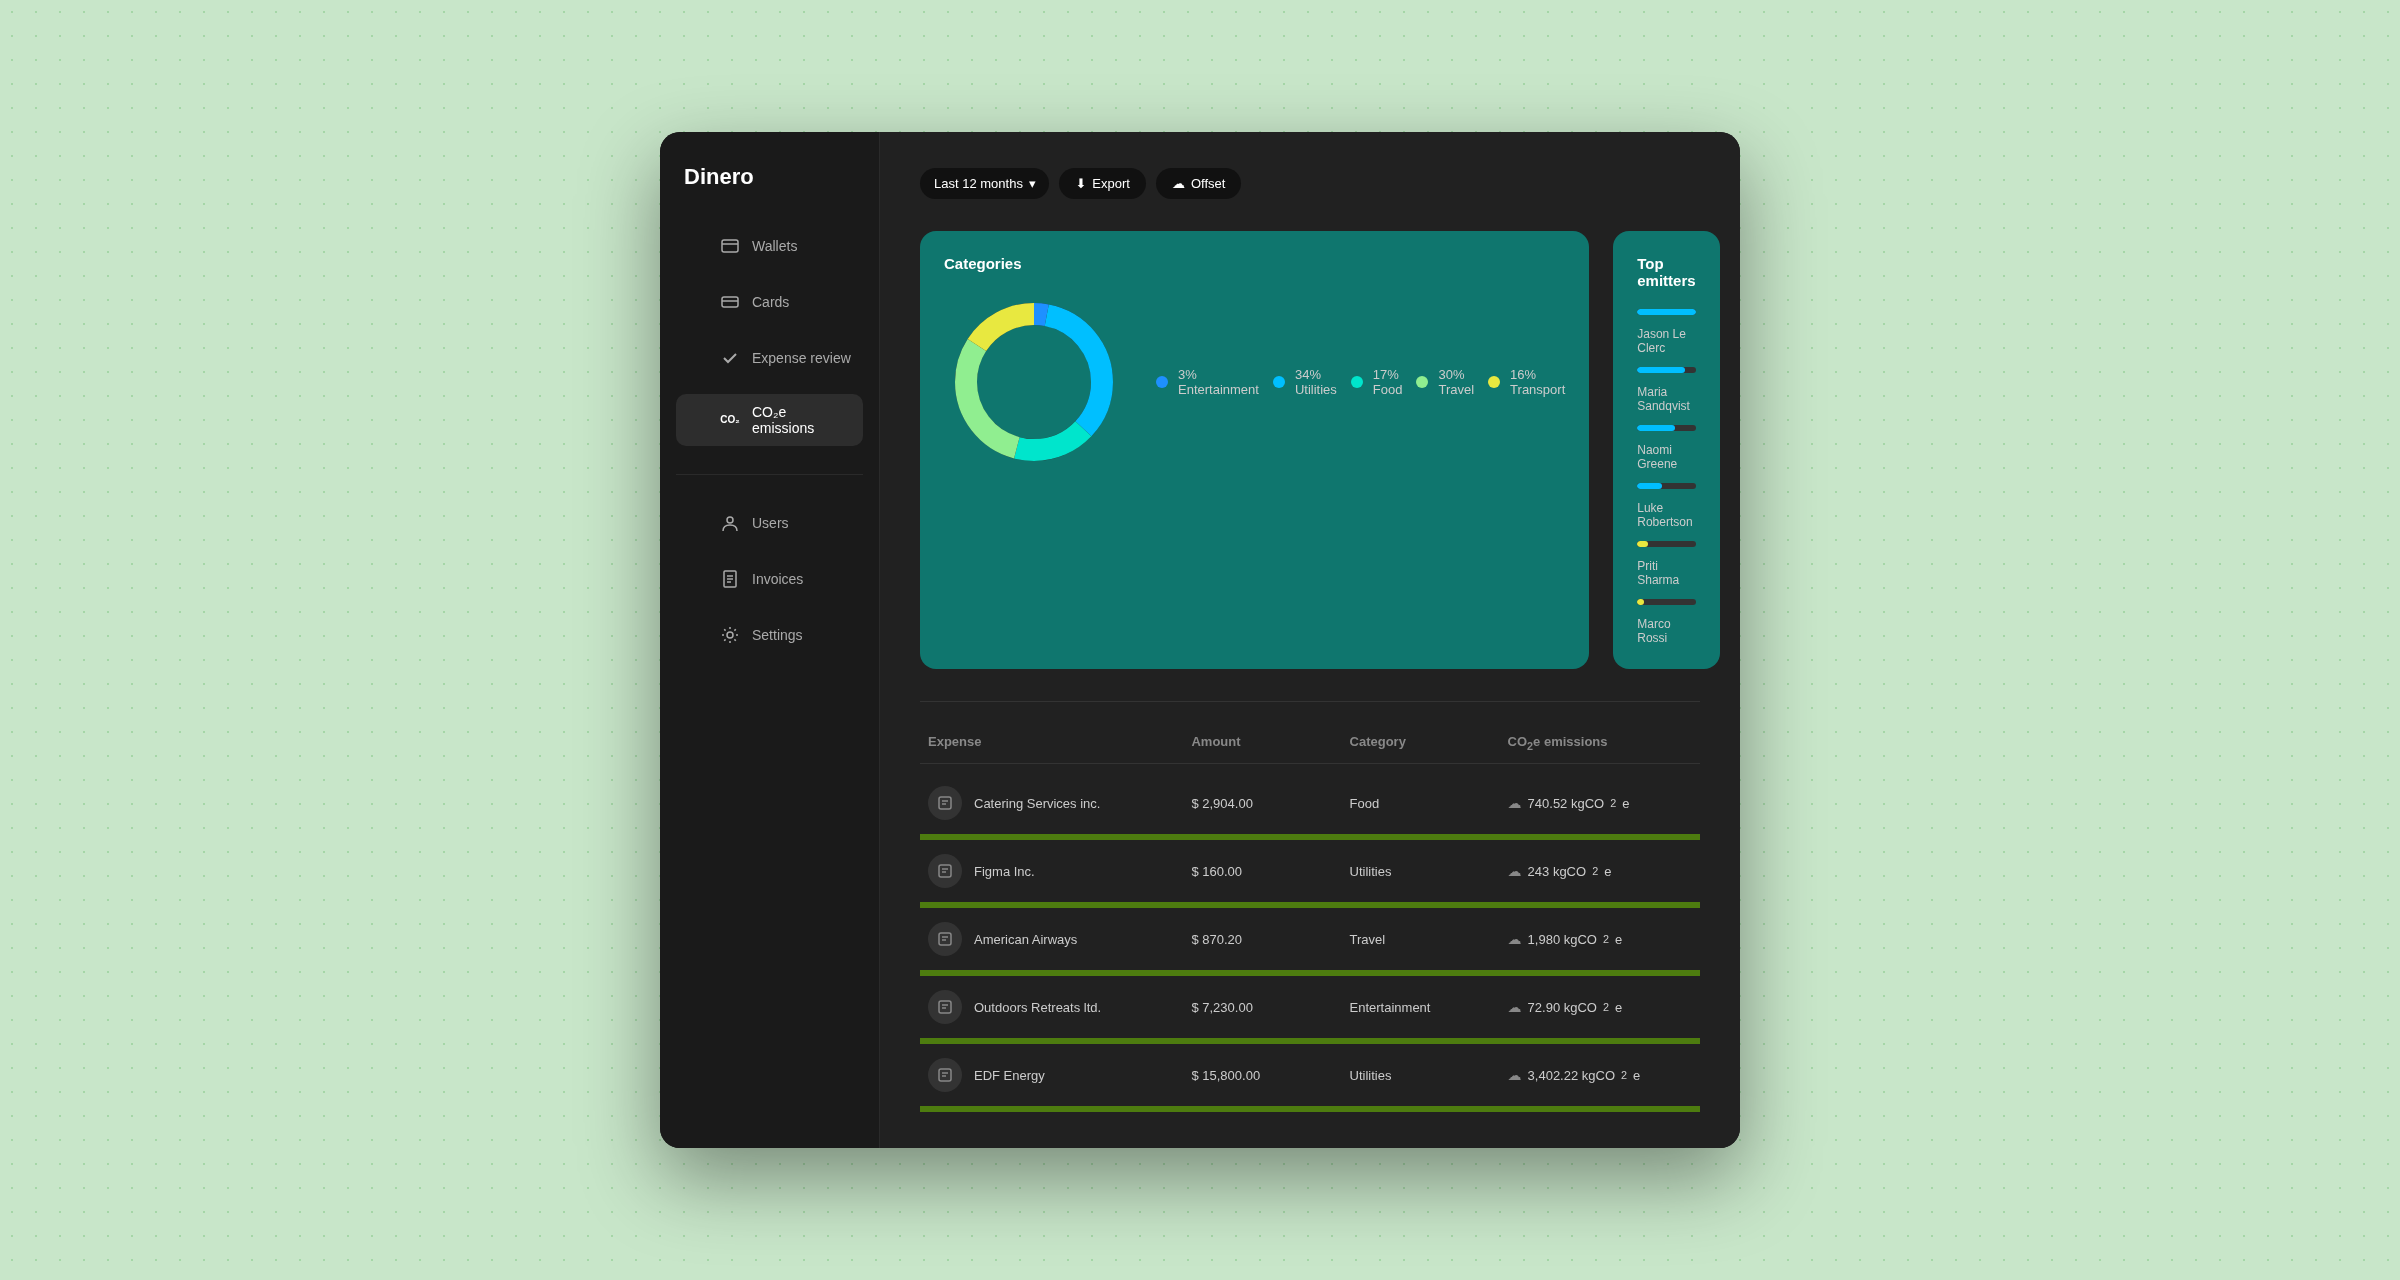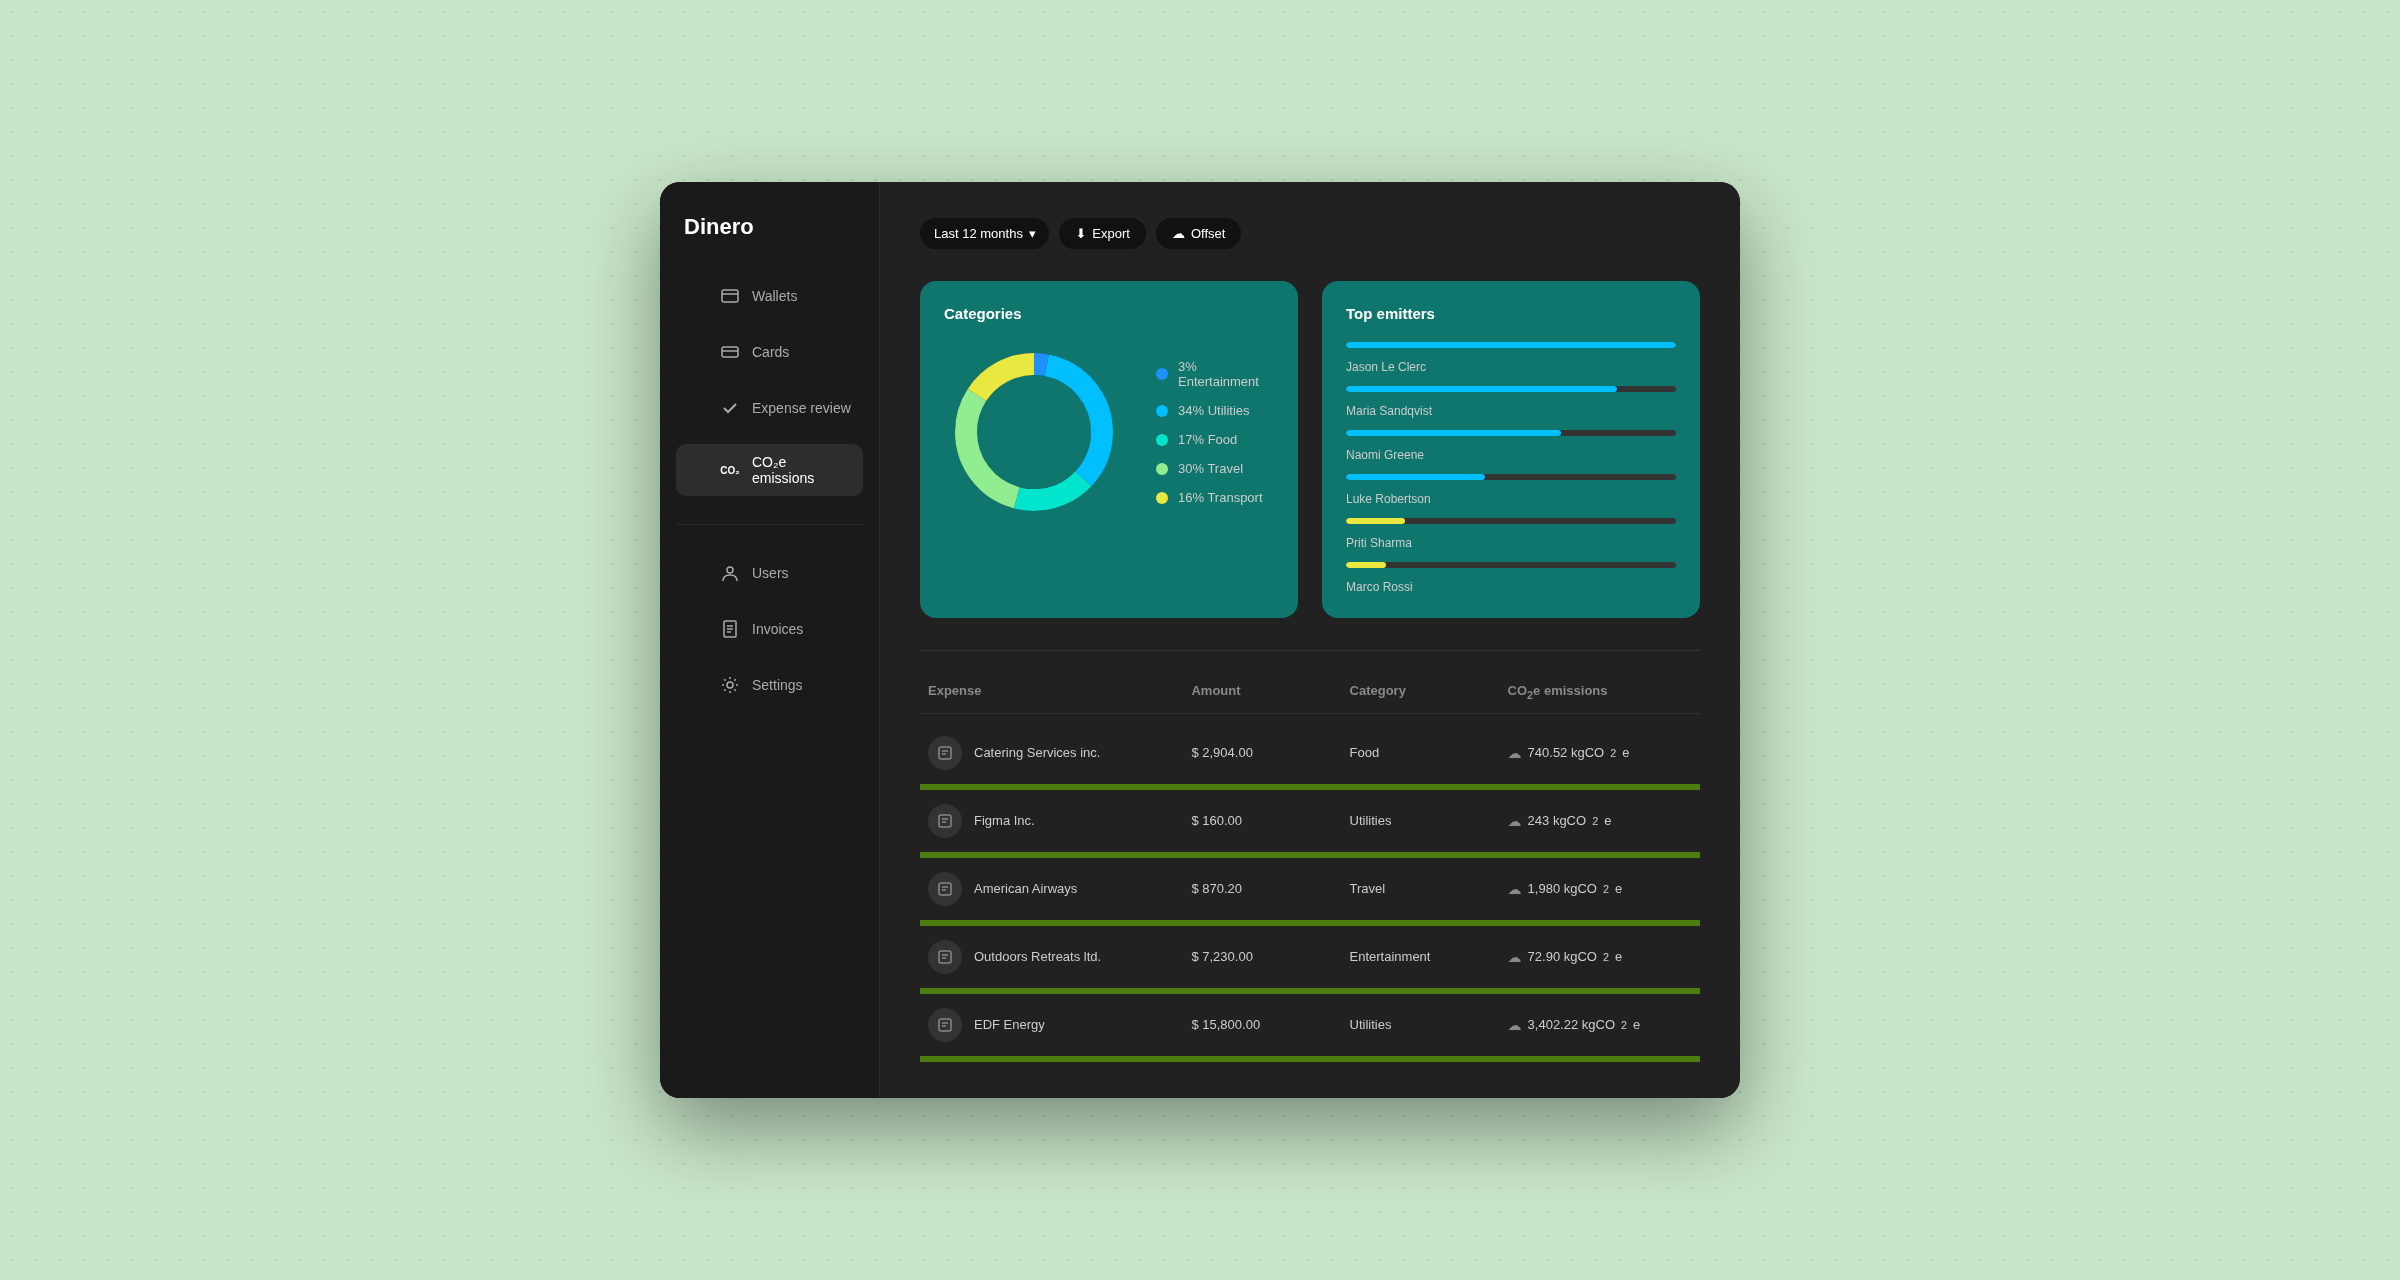--- a/index.html
+++ b/index.html
@@ -144,21 +144,21 @@
       align-items: center;
       gap: 32px;
     }
     .donut-wrapper {
       flex-shrink: 0;
       width: 180px;
       height: 180px;
     }
     .legend {
       display: flex;
-      flex-direction: column;
+      flex-direction: row;
       gap: 14px;
     }
     .legend-item {
       display: flex;
       align-items: center;
       gap: 10px;
       font-size: 13px;
       color: #ccc;
     }
     .legend-dot {

